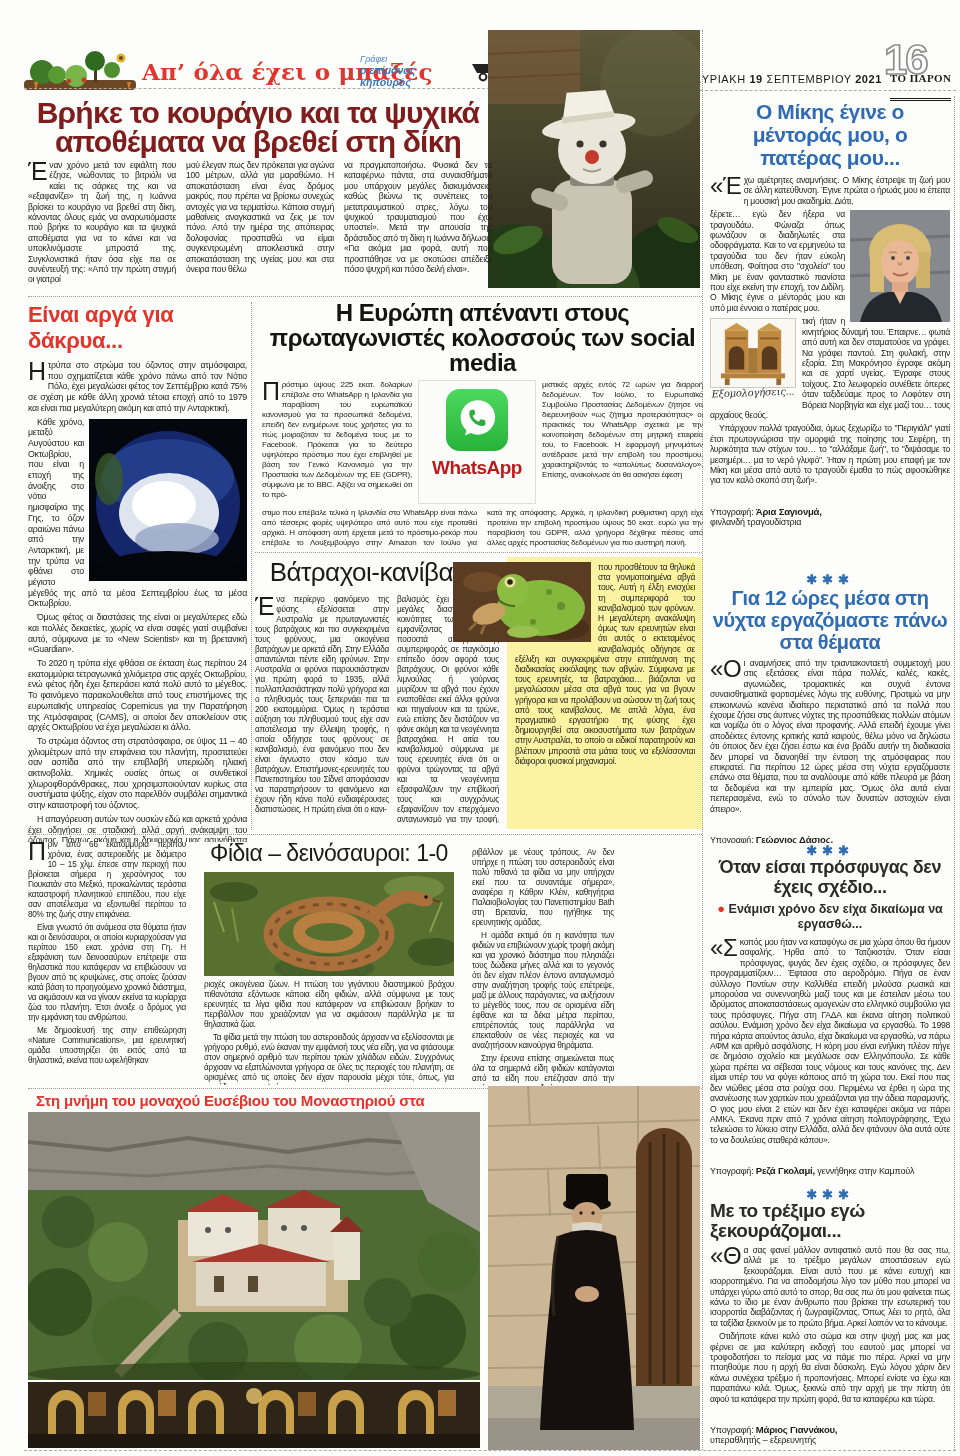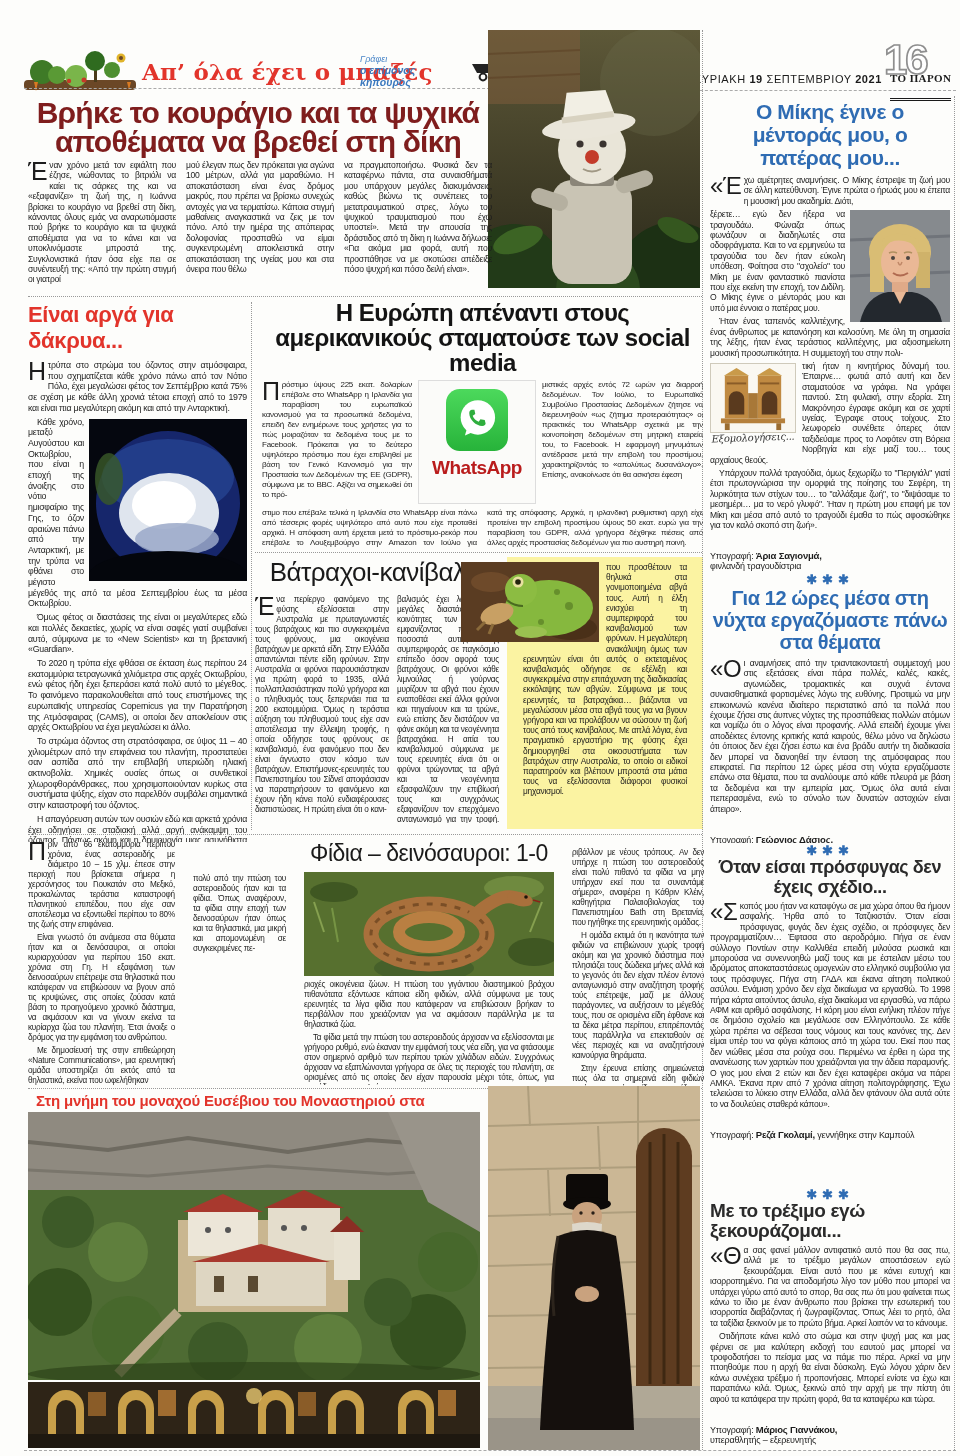--- a/index.html
+++ b/index.html
@@ -177,21 +177,21 @@
       <p class="ind">Όμως φέτος οι διαστάσεις της είναι οι μεγαλύτερες εδώ και πολλές δεκαετίες, χωρίς να είναι σαφές γιατί συμβαίνει αυτό, σύμφωνα με το «New Scientist» και τη βρετανική «Guardian».</p>
       <p class="ind">Το 2020 η τρύπα είχε φθάσει σε έκταση έως περίπου 24 εκατομμύρια τετραγωνικά χιλιόμετρα στις αρχές Οκτωβρίου, ενώ φέτος ήδη έχει ξεπεράσει κατά πολύ αυτό το μέγεθος. Το φαινόμενο παρακολουθείται από τους επιστήμονες της ευρωπαϊκής υπηρεσίας Copernicus για την Παρατήρηση της Ατμόσφαιρας (CAMS), οι οποίοι δεν αποκλείουν στις αρχές Οκτωβρίου να έχει μεγαλώσει κι άλλο.</p>
       <p class="ind">Το στρώμα όζοντος στη στρατόσφαιρα, σε ύψος 11 – 40 χιλιομέτρων από την επιφάνεια του πλανήτη, προστατεύει σαν ασπίδα από την επιβλαβή υπεριώδη ηλιακή ακτινοβολία. Χημικές ουσίες όπως οι συνθετικοί χλωροφθοράνθρακες, που χρησιμοποιούνταν κυρίως στα συστήματα ψύξης, είχαν στο παρελθόν συμβάλει σημαντικά στην καταστροφή του όζοντος.</p>
       <p class="ind">Η απαγόρευση αυτών των ουσιών εδώ και αρκετά χρόνια έχει οδηγήσει σε σταδιακή αλλά αργή ανάκαμψη του όζοντος. Πάντως ακόμη και η δημιουργία μιας ασυνήθιστα μεγάλης τρύπας σε μια χρονιά, όπως το 2021, δεν σημαίνει κατ’ ανάγκη ότι έχει σταματήσει η διαχρονική ανάκαμψη του όζοντος.</p>
     </div>
 
   </div>
   <div class="abs vr-dot" style="left:251px;top:302px;height:528px;"></div>
 
   <div class="abs" style="left:262px;top:300px;width:441px;height:248px;overflow:hidden;">
-    <div class="hl-black">Η Ευρώπη απέναντι στους αμερικανικούς σταματούσε των social media</div>
+    <div class="hl-black">Η Ευρώπη απέναντι στους πρωταγωνιστές κολοσσούς των social media</div>
     <div style="display:flex;gap:6px;margin-top:5px;height:124px;">
       <div class="t b80 clip" style="width:150px;">
           <p class="dropcap">Πρόστιμο ύψους 225 εκατ. δολαρίων επέβαλε στο WhatsApp η Ιρλανδία για παραβίαση του ευρωπαϊκού κανονισμού για τα προσωπικά δεδομένα, επειδή δεν ενημέρωνε τους χρήστες για το πώς μοιραζόταν τα δεδομένα τους με το Facebook. Πρόκειται για το δεύτερο υψηλότερο πρόστιμο που έχει επιβληθεί με βάση τον Γενικό Κανονισμό για την Προστασία των Δεδομένων της ΕΕ (GDPR), σύμφωνα με το BBC. Αξίζει να σημειωθεί ότι το πρό-</p>
         </div>
       <div class="wa-card">
         <svg width="62" height="62" viewBox="0 0 72 72">
           <defs>
               <linearGradient id="wag" x1="0" y1="0" x2="0" y2="1">
             <stop offset="0" stop-color="#4cd95c"></stop>
                 <stop offset="1" stop-color="#27b33a"></stop>
@@ -228,21 +228,21 @@
       <div class="hl-frogs" style="margin-bottom:7px;">Βάτραχοι-κανίβαλοι</div>
       <div style="display:flex;gap:8px;">
         <div class="t b82 clip" style="width:134px;height:228px;">
             <p class="dropcap">Ένα περίεργο φαινόμενο της φύσης εξελίσσεται στην Αυστραλία με πρωταγωνιστές τους βατράχους και πιο συγκεκριμένα τους φρύνους, μια οικογένεια βατράχων με αρκετά είδη. Στην Ελλάδα απαντώνται πέντε είδη φρύνων. Στην Αυστραλία οι φρύνοι παρουσιάστηκαν για πρώτη φορά το 1935, αλλά πολλαπλασιάστηκαν πολύ γρήγορα και ο πληθυσμός τους ξεπερνάει πια τα 200 εκατομμύρια. Όμως η τεράστια αύξηση του πληθυσμού τους είχε σαν αποτέλεσμα την έλλειψη τροφής, η οποία οδήγησε τους φρύνους σε κανιβαλισμό, ένα φαινόμενο που δεν είναι άγνωστο στον κόσμο των βατράχων. Επιστήμονες-ερευνητές του Πανεπιστημίου του Σίδνεϊ αποφάσισαν να παρατηρήσουν το φαινόμενο και έχουν ήδη κάνει πολύ ενδιαφέρουσες διαπιστώσεις. Η πρώτη είναι ότι ο κανι-</p>
           </div>
         <div class="t b82 clip" style="width:102px;height:228px;">
             <p>βαλισμός έχει λάβει πολύ μεγάλες διαστάσεις στις κοινότητες των φρύνων, εμφανίζοντας πρωτοφανή ποσοστά αυτής της συμπεριφοράς σε παγκόσμιο επίπεδο όσον αφορά τους βατράχους. Οι φρύνοι κάθε λιμνούλας ή γούρνας μυρίζουν τα αβγά που έχουν εναποθέσει εκεί άλλοι φρύνοι και πηγαίνουν και τα τρώνε, ενώ επίσης δεν διστάζουν να φάνε ακόμη και τα νεογέννητα βατραχάκια. Η αιτία του κανιβαλισμού σύμφωνα με τους ερευνητές είναι ότι οι φρύνοι τρώγοντας τα αβγά και τα νεογέννητα εξασφαλίζουν την επιβίωσή τους και συγχρόνως εξαφανίζουν τον επερχόμενο ανταγωνισμό για την τροφή. Παράλληλα, οι ερευνητές διαπίστωσαν ότι οι φρύνοι έχουν αναπτύξει μια διατροφική έλξη σε κάποιες τοξίνες</p>
           </div>
       </div>
     </div>
-    <div class="yellow t b84" style="width:196px;padding:5px 16px;">
+    <div class="yellow t b84" style="width:196px;padding:5px 8px;">
       <div class="photo" style="float:left;width:138px;height:80px;margin:0 7px 3px -62px;">
         <svg width="138" height="80" viewBox="0 0 138 80">
           <rect width="138" height="80" fill="#5a3c22"></rect>
           <ellipse cx="30" cy="20" rx="20" ry="10" fill="#6e4a2a"></ellipse>
           <ellipse cx="110" cy="66" rx="26" ry="12" fill="#4a3018"></ellipse>
           <ellipse cx="88" cy="46" rx="44" ry="28" fill="#86b83e"></ellipse>
           <circle cx="60" cy="28" r="16" fill="#8cbc42"></circle>
           <circle cx="57" cy="20" r="5.5" fill="#e8e0a0"></circle>
           <circle cx="57" cy="20" r="2.8" fill="#24240f"></circle>
           <circle cx="96" cy="30" r="3" fill="#5e8428" opacity="0.8"></circle>
@@ -259,23 +259,20 @@
     </div>
   </div>
 
   <div class="abs hr-dot" style="left:28px;top:834px;width:674px;"></div>
 
   <div class="abs" style="left:28px;top:840px;width:676px;height:246px;display:flex;gap:18px;overflow:hidden;">
     <div class="t b82 clip" style="width:158px;">
       <p class="dropcap">Πριν από 66 εκατομμύρια περίπου χρόνια, ένας αστεροειδής με διάμετρο 10 – 15 χλμ. έπεσε στην περιοχή που βρίσκεται σήμερα η χερσόνησος του Γιουκατάν στο Μεξικό, προκαλώντας τεράστια καταστροφή πλανητικού επιπέδου, που είχε σαν αποτέλεσμα να εξοντωθεί περίπου το 80% της ζωής στην επιφάνεια.</p>
       <p class="ind">Είναι γνωστό ότι ανάμεσα στα θύματα ήταν και οι δεινόσαυροι, οι οποίοι κυριαρχούσαν για περίπου 150 εκατ. χρόνια στη Γη. Η εξαφάνιση των δεινοσαύρων επέτρεψε στα θηλαστικά που κατάφεραν να επιβιώσουν να βγουν από τις κρυψώνες, στις οποίες ζούσαν κατά βάση το προηγούμενο χρονικό διάστημα, να ακμάσουν και να γίνουν εκείνα τα κυρίαρχα ζώα του πλανήτη. Έτσι άνοιξε ο δρόμος για την εμφάνιση του ανθρώπου.</p>
       <p class="ind">Με δημοσίευσή της στην επιθεώρηση «Nature Communications», μια ερευνητική ομάδα υποστηρίζει ότι εκτός από τα θηλαστικά, εκείνα που ωφελήθηκαν</p>
-    </div>
-    <div class="t b82 clip" style="width:100px;padding-top:34px;">
-      <p>πολύ από την πτώση του αστεροειδούς ήταν και τα φίδια. Όπως αναφέρουν, τα φίδια στην εποχή των δεινοσαύρων ήταν όπως και τα θηλαστικά, μια μικρή και απομονωμένη σε συγκεκριμένες πε-</p>
     </div>
     <div style="width:250px;">
       <div class="hl-snake" style="margin-bottom:5px;">Φίδια – δεινόσαυροι: 1-0</div>
       <div class="photo" style="width:250px;height:104px;margin-bottom:4px;">
         <svg width="250" height="104" viewBox="0 0 250 104">
           <rect width="250" height="104" fill="#57702f"></rect>
           <ellipse cx="30" cy="20" rx="24" ry="10" fill="#3f5722"></ellipse>
           <ellipse cx="210" cy="16" rx="30" ry="12" fill="#6f8a3f"></ellipse>
           <ellipse cx="120" cy="96" rx="50" ry="14" fill="#46602a"></ellipse>
           <ellipse cx="230" cy="80" rx="26" ry="14" fill="#3f5722"></ellipse>
@@ -420,21 +417,20 @@
             <path d="M39 43 Q 43 41 47 43" stroke="#b09060" stroke-width="1.5" fill="none"></path>
             <path d="M54 43 Q 58 41 62 43" stroke="#b09060" stroke-width="1.5" fill="none"></path>
             <path d="M48 52 Q 50 58 52 52" stroke="#c08868" stroke-width="1.5" fill="none"></path>
             <path d="M43 63 Q 50 68 58 63" stroke="#b06a50" stroke-width="2" fill="none"></path>
             <rect x="42" y="72" width="16" height="10" fill="#e0aa88"></rect>
             <path d="M10 112 Q 16 86 38 82 L 62 82 Q 86 86 92 112 Z" fill="#23282e"></path>
             <polygon points="44,82 56,82 50,94" fill="#eab896"></polygon>
           </svg>
         </div>
         <p>ξέρετε… εγώ δεν ήξερα να τραγουδάω. Φώναζα όπως φωνάζουν οι διαδηλωτές στα οδοφράγματα. Και το να ερμηνεύω τα τραγούδια του δεν ήταν εύκολη υπόθεση. Φοίτησα στο "σχολείο" του Μίκη με έναν φανταστικό πιανίστα που είχε εκείνη την εποχή, τον Διδίλη. Ο Μίκης έγινε ο μέντοράς μου και υπό μια έννοια ο πατέρας μου.</p>
-        <p class="ind">Ήταν ένας ταπεινός καλλιτέχνης, ένας άνθρωπος με κατανόηση και καλοσύνη. Με όλη τη σημασία της λέξης, ήταν ένας τεράστιος καλλιτέχνης, μια αξιοσημείωτη μουσική προσωπικότητα. Η συμμετοχή του στην πολι-</p>
         <div style="float:left;width:86px;margin:2px 6px 2px 0;">
           <svg width="86" height="70" viewBox="0 0 86 70" style="border:1px solid #cfcabb;background:#faf8f2;">
             <rect x="10" y="56" width="66" height="5" fill="#b5803c"></rect>
             <rect x="14" y="61" width="5" height="7" fill="#9a6c30"></rect>
             <rect x="67" y="61" width="5" height="7" fill="#9a6c30"></rect>
             <rect x="14" y="12" width="24" height="44" fill="#c08a42"></rect>
             <rect x="48" y="12" width="24" height="44" fill="#c08a42"></rect>
             <path d="M18 36 h16 v16 h-16 z M18 36 a8 8 0 0 1 16 0" fill="#5a3a1e"></path>
             <path d="M52 36 h16 v16 h-16 z M52 36 a8 8 0 0 1 16 0" fill="#5a3a1e"></path>
             <polygon points="13,12 39,12 26,4" fill="#c99a4a"></polygon>
@@ -464,20 +460,24 @@
       <div class="byline">
         <span>Υπογραφή:</span> <b>Γεώργιος Δάσιος,</b><br>
         <span>πρόεδρος του Εθνικού Οργανισμού Εξετάσεων</span>
       </div>
     </div>
 
     <div class="stars" style="height:14px;">✱✱✱</div>
 
     <div class="clip" style="height:330px;">
       <div class="hl-dark" style="margin-bottom:4px;">Όταν είσαι πρόσφυγας δεν έχεις σχέδιο...</div>
+      <div class="subhead-line" style="margin-bottom:5px;">
+        <span class="red-dot">●</span>
+        <span>Ενάμισι χρόνο δεν είχα δικαίωμα να εργασθώ...</span>
+      </div>
       <div class="t b86">
         <p class="qcap">«Σκοπός μου ήταν να καταφύγω σε μια χώρα όπου θα ήμουν ασφαλής. Ήρθα από το Τατζικιστάν. Όταν είσαι πρόσφυγας, φυγάς δεν έχεις σχέδιο, οι πρόσφυγες δεν προγραμματίζουν… Έφτασα στο αεροδρόμιο. Πήγα σε έναν σύλλογο Ποντίων στην Καλλιθέα επειδή μιλούσα ρωσικά και μπορούσα να συνεννοηθώ μαζί τους και με έστειλαν μέσω του ιδρύματος αποκαταστάσεως ομογενών στο ελληνικό συμβούλιο για τους πρόσφυγες. Πήγα στη ΓΑΔΑ και έκανα αίτηση πολιτικού ασύλου. Ενάμιση χρόνο δεν είχα δικαίωμα να εργασθώ. Το 1998 πήρα κάρτα αιτούντος άσυλο, είχα δικαίωμα να εργασθώ, να πάρω ΑΦΜ και αριθμό ασφάλισης. Η κόρη μου είναι ενήλικη πλέον πήγε σε δημόσιο σχολείο και μεγάλωσε σαν Ελληνόπουλο. Σε κάθε χώρα πρέπει να σέβεσαι τους νόμους και τους κανόνες της. Δεν είμαι υπέρ του να φύγει κάποιος από τη χώρα του. Εκεί που πας δεν νιώθεις μέσα στα ρούχα σου. Περιμένω να έρθει η ώρα της ανανέωσης των χαρτιών που χρειάζονται για την άδεια παραμονής. Ο γιος μου είναι 2 ετών και δεν έχει καταφέρει ακόμα να πάρει ΑΜΚΑ. Έκανα πριν από 7 χρόνια αίτηση πολιτογράφησης. Έχω τελειώσει το λύκειο στην Ελλάδα, αλλά δεν φτάνουν όλα αυτά ούτε το να δουλεύεις σταθερά κάπου».</p>
       </div>
       <div class="byline">
         <span>Υπογραφή:</span> <b>Ρεζά Γκολαμί,</b>
         <span>γεννήθηκε στην Καμπούλ</span>
       </div>
     </div>
 
     <div class="stars" style="height:14px;">✱✱✱</div>

